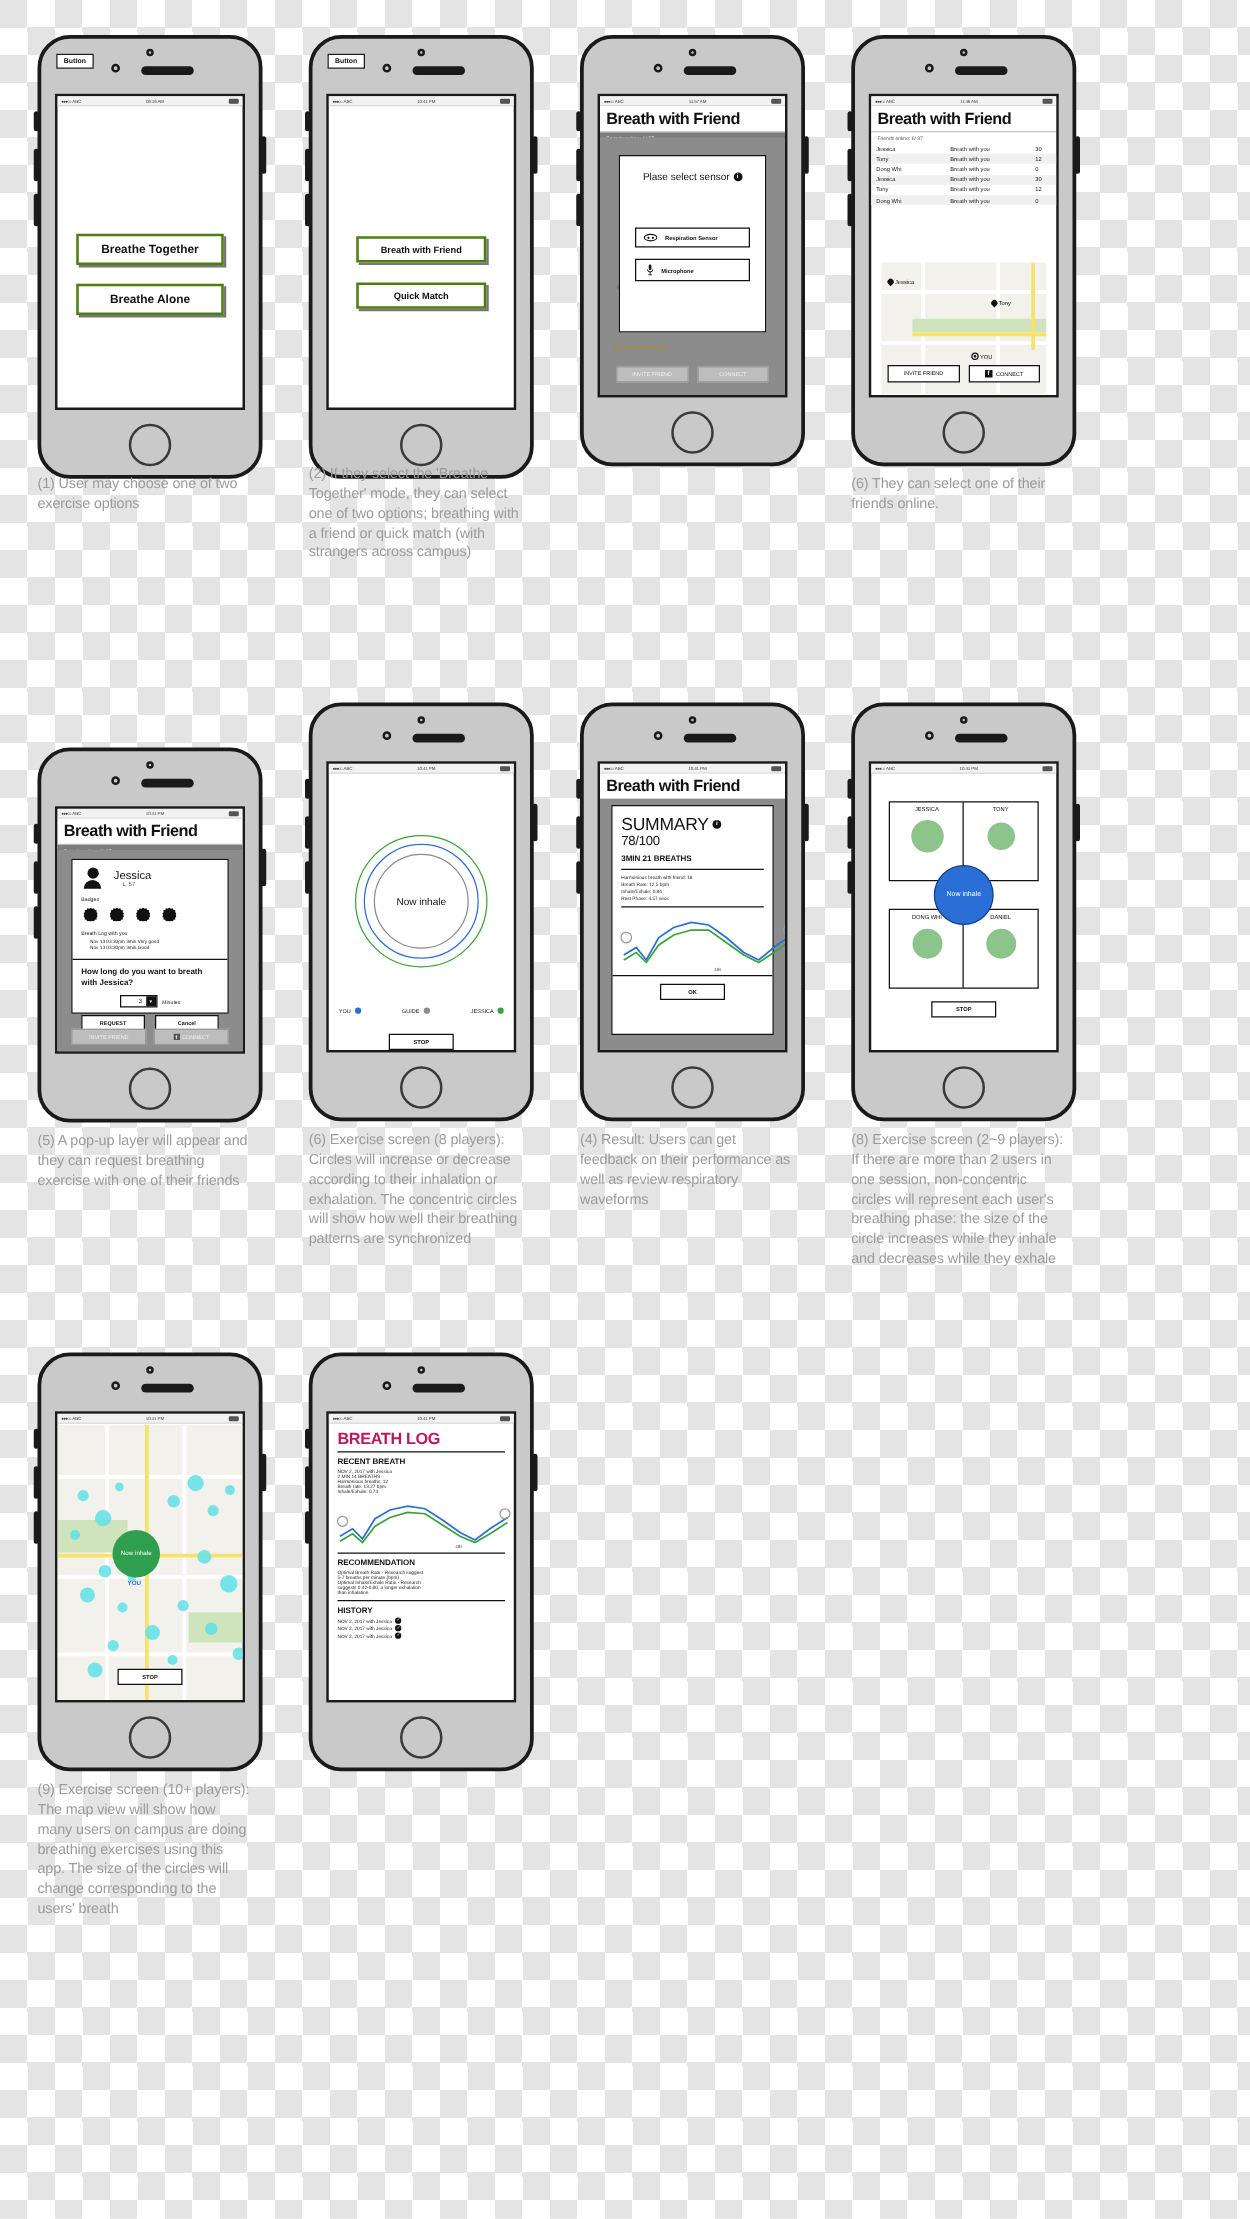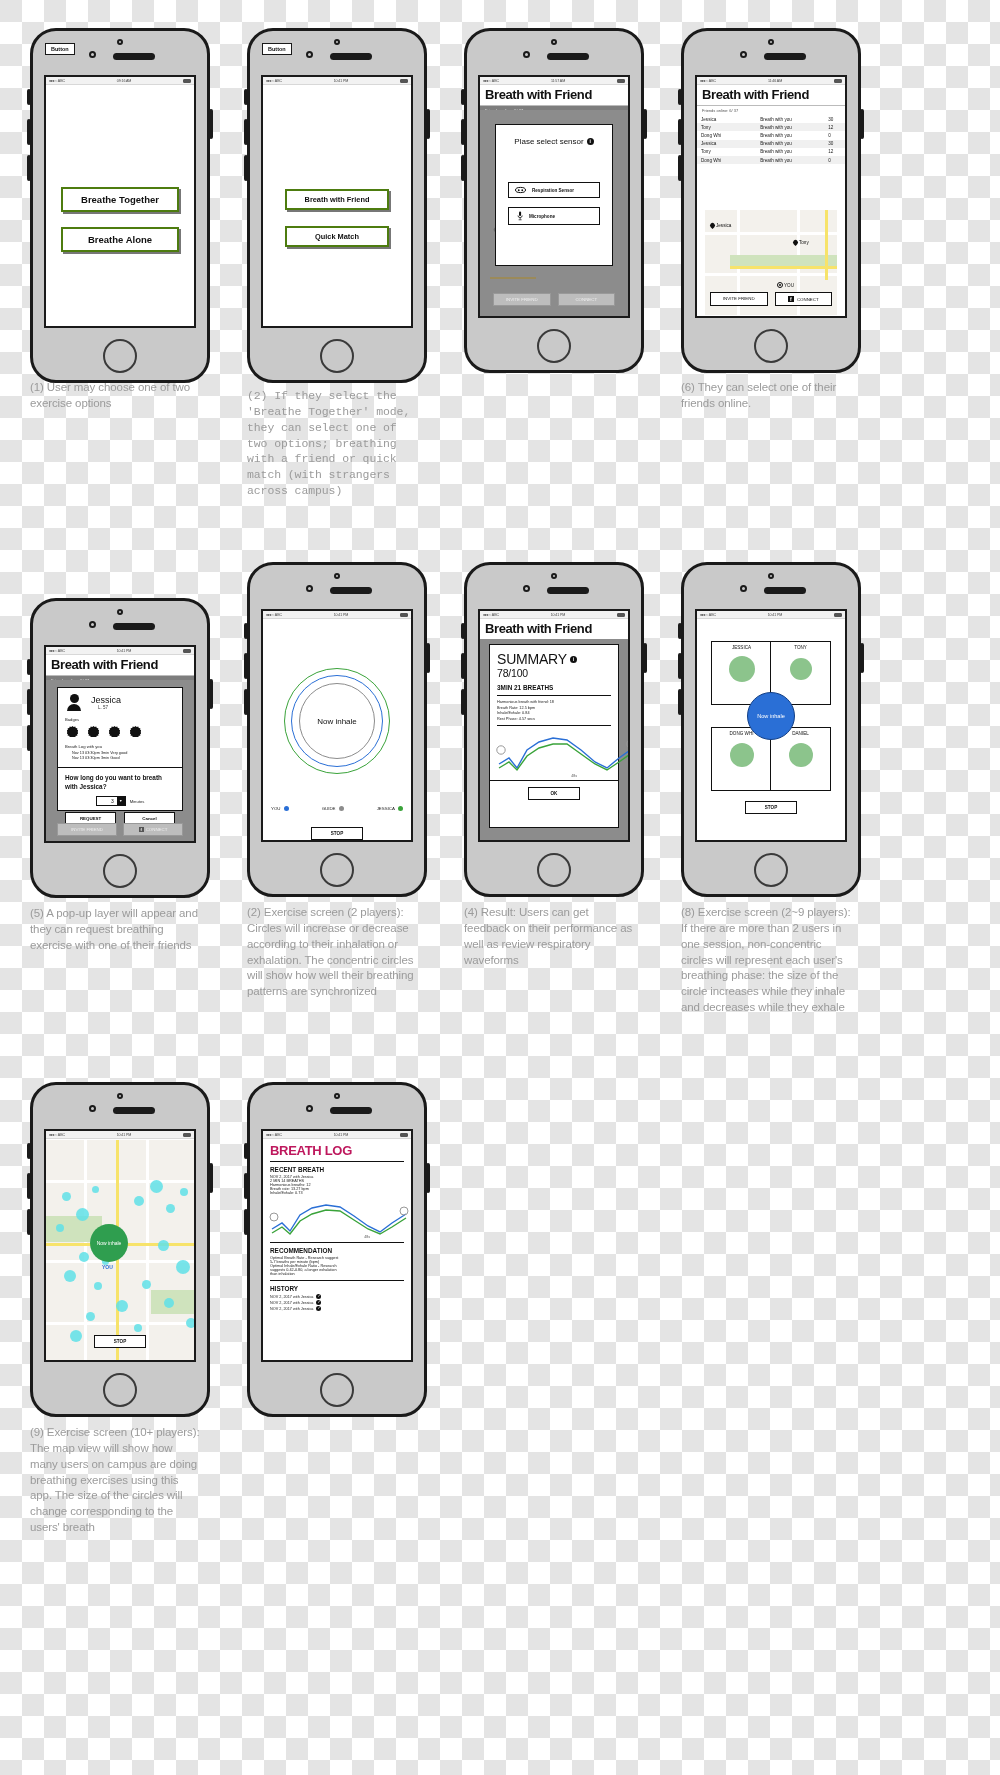--- a/index.html
+++ b/index.html
@@ -195,21 +195,21 @@
           </span>
           <span>10:41 PM</span>
           <span class="batt"></span>
         </div>
         <div style="position:absolute;left:0;right:0;top:112px;display:flex;flex-direction:column;align-items:center;gap:16px;">
           <div class="wfbtn" style="width:104px;padding:4px 0;font-size:7.4px;">Breath with Friend</div>
           <div class="wfbtn" style="width:104px;padding:4px 0;font-size:7.4px;">Quick Match</div>
         </div>
       </div>
     </div>
-    <div class="caption" style="top:360px;left:0;width:172px;font-family:Liberation Mono, monospace;">(2) If they select the 'Breathe Together' mode, they can select one of two options; breathing with a friend or quick match (with strangers across campus)</div>
+    <div class="caption" style="top:344px;left:0;width:172px;">(2) If they select the 'Breathe Together' mode, they can select one of two options; breathing with a friend or quick match (with strangers across campus)</div>
   </div>
 
   <div class="cell" style="left:464px; top:28px; width:180px; height:345px;">
     <div class="phone" style="width:180px;height:345px;">
       <div class="topcam"></div>
       <div class="sensor"></div>
       <div class="speaker"></div>
       <div class="vbtn vb1"></div>
       <div class="vbtn vb2"></div>
       <div class="vbtn vb3"></div>
@@ -459,21 +459,21 @@
           <span style="display:flex;align-items:center;gap:3px;">
             <span>JESSICA</span>
             <span style="width:5px;height:5px;border-radius:50%;background:#3aa33a;display:inline-block;"></span>
           </span>
         </div>
         <div style="position:absolute;left:50%;top:216px;transform:translateX(-50%);">
           <div class="smallbtn" style="width:52px;font-size:4.6px;">STOP</div>
         </div>
       </div>
     </div>
-    <div class="caption" style="top:343px;left:0;width:172px;">(2) Exercise screen  (2 players): Circles will increase or decrease according to their inhalation or exhalation. The concentric circles will show how well their breathing patterns are synchronized</div>
+    <div class="caption" style="top:343px;left:0;width:172px;">(6) Exercise screen  (8 players): Circles will increase or decrease according to their inhalation or exhalation. The concentric circles will show how well their breathing patterns are synchronized</div>
   </div>
 
   <div class="cell" style="left:464px; top:562px; width:180px; height:335px;">
     <div class="phone" style="width:180px;height:335px;">
       <div class="topcam"></div>
       <div class="sensor"></div>
       <div class="speaker"></div>
       <div class="vbtn vb1"></div>
       <div class="vbtn vb2"></div>
       <div class="vbtn vb3"></div>

